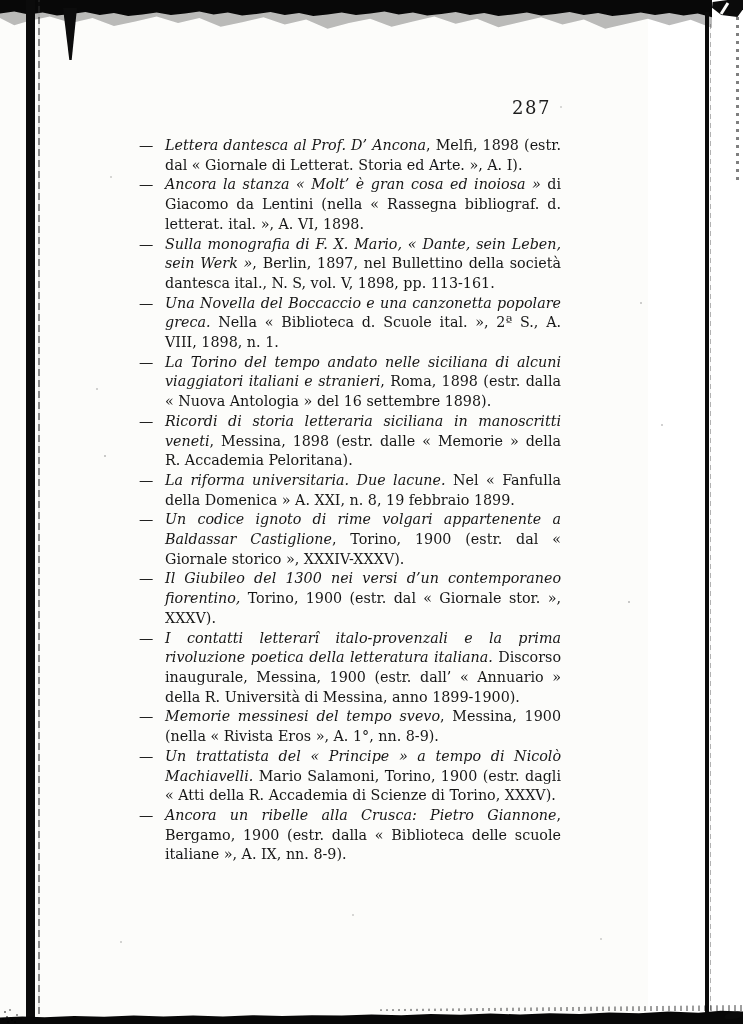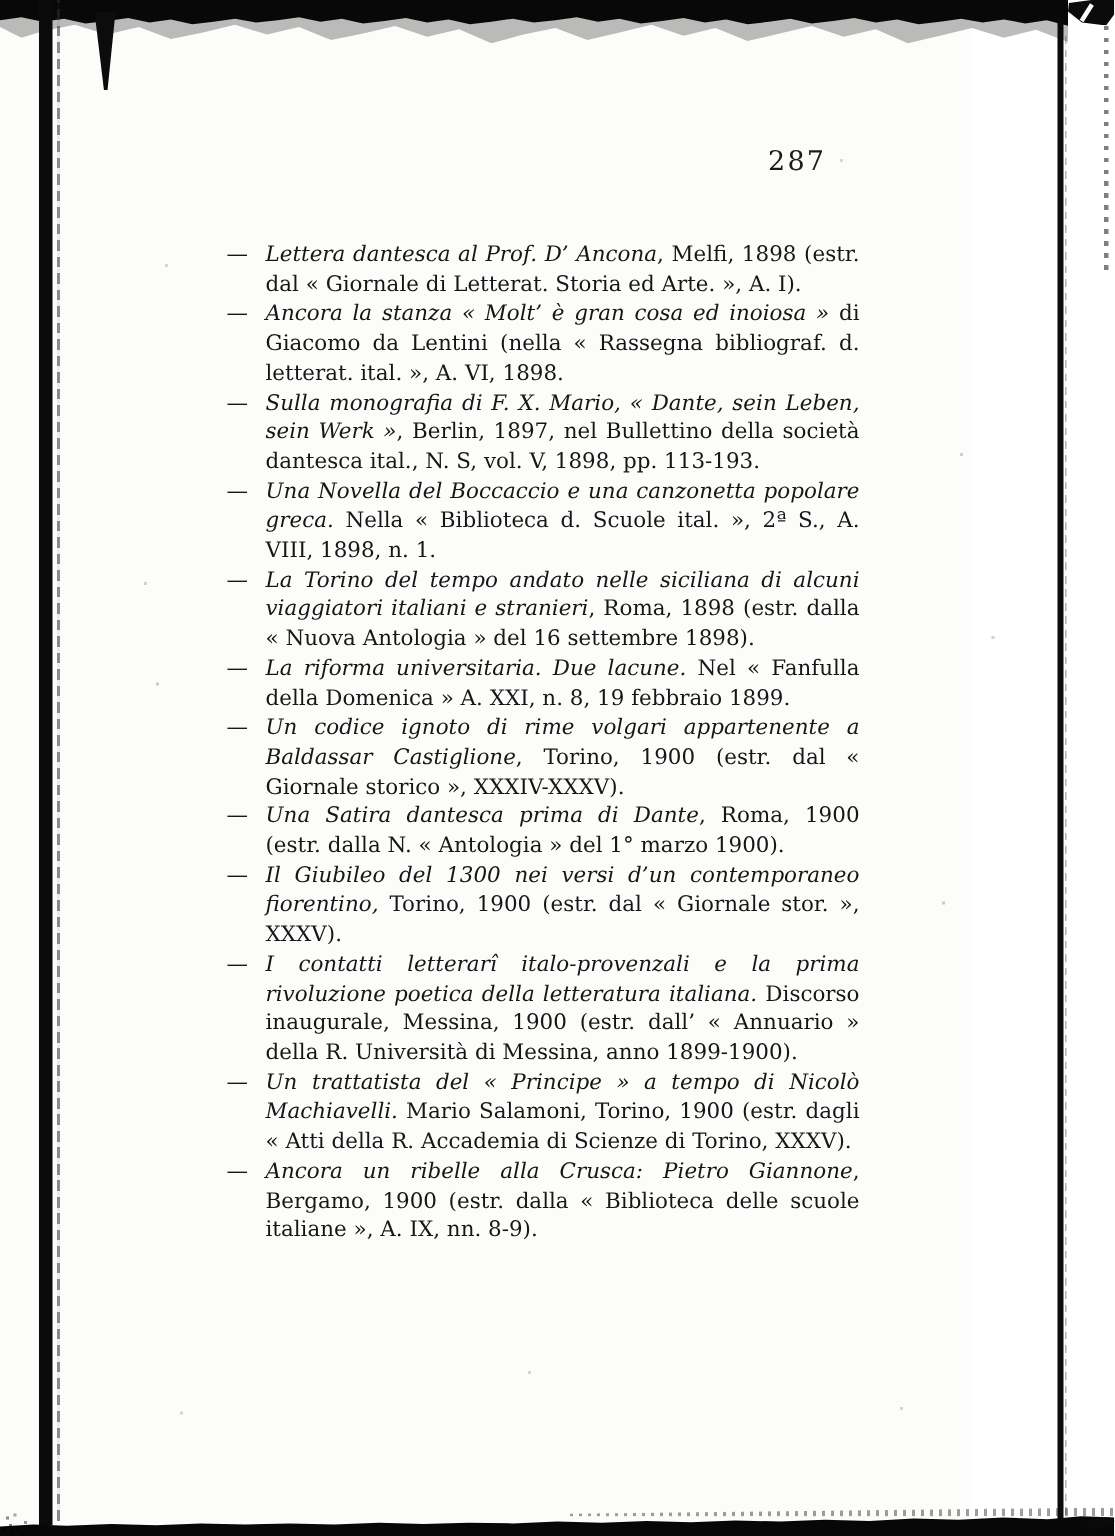--- a/index.html
+++ b/index.html
@@ -92,22 +92,22 @@
                 110px 176px rgba(0,0,0,.15), 96px 388px rgba(0,0,0,.17),
                 560px 106px rgba(0,0,0,.14), 352px 914px rgba(0,0,0,.15);
   }
 
   
   .page-number {
     position: absolute; left: 512px; top: 97px;
     font-size: 18px; letter-spacing: 1.5px; color: #1c1c1c;
   }
   .bibliography {
-    position: absolute; left: 139px; top: 161px; width: 422px;
-    font-size: 14.3px; line-height: 19.7px; margin-left: 12px;
+    position: absolute; left: 139px; top: 136px; width: 422px;
+    font-size: 14.3px; line-height: 19.7px;
   }
   .entry {
     margin: 0; padding-left: 26px; text-indent: -26px;
     text-align: justify;
   }
   .entry .dash {
     display: inline-block; width: 26px; text-indent: 0;
   }
   .entry i { font-style: italic; }
 </style>
@@ -130,25 +130,26 @@
   <div class="bottom-fringe"></div>
   <div class="bottom-left-speckle"></div>
   <div class="bottom-right-squiggle"></div>
   <div class="page-specks"></div>
 
   <div class="page-number">287</div>
 
   <div class="bibliography">
     <p class="entry"><span class="dash">—</span><i>Lettera dantesca al Prof. D’ Ancona</i><span>, Melfi, 1898 (estr. dal « Giornale di Letterat. Storia ed Arte. », A. I).</span></p>
     <p class="entry"><span class="dash">—</span><i>Ancora la stanza « Molt’ è gran cosa ed inoiosa »</i><span> di Giacomo da Lentini (nella « Rassegna bibliograf. d. letterat. ital. », A. VI, 1898.</span></p>
-    <p class="entry"><span class="dash">—</span><i>Sulla monografia di F. X. Mario, « Dante, sein Leben, sein Werk »</i><span>, Berlin, 1897, nel Bullettino della società dantesca ital., N. S, vol. V, 1898, pp. 113-193.</span></p>
+    <p class="entry"><span class="dash">—</span><i>Sulla monografia di F. X. Mario, « Dante, sein Leben, sein Werk »</i><span>, Berlin, 1897, nel Bullettino della società dantesca ital., N. S, vol. V, 1898, pp. 113-161.</span></p>
     <p class="entry"><span class="dash">—</span><i>Una Novella del Boccaccio e una canzonetta popolare greca.</i><span> Nella « Biblioteca d. Scuole ital. », 2ª S., A. VIII, 1898, n. 1.</span></p>
     <p class="entry"><span class="dash">—</span><i>La Torino del tempo andato nelle siciliana di alcuni viaggiatori italiani e stranieri</i><span>, Roma, 1898 (estr. dalla « Nuova Antologia » del 16 settembre 1898).</span></p>
+    <p class="entry"><span class="dash">—</span><i>Ricordi di storia letteraria siciliana in manoscritti veneti</i><span>, Messina, 1898 (estr. dalle « Memorie » della R. Accademia Peloritana).</span></p>
     <p class="entry"><span class="dash">—</span><i>La riforma universitaria. Due lacune.</i><span> Nel « Fanfulla della Domenica » A. XXI, n. 8, 19 febbraio 1899.</span></p>
     <p class="entry"><span class="dash">—</span><i>Un codice ignoto di rime volgari appartenente a Baldassar Castiglione</i><span>, Torino, 1900 (estr. dal « Giornale storico », XXXIV-XXXV).</span></p>
-    <p class="entry"><span class="dash">—</span><i>Una Satira dantesca prima di Dante</i><span>, Roma, 1900 (estr. dalla N. « Antologia » del 1° marzo 1900).</span></p>
     <p class="entry"><span class="dash">—</span><i>Il Giubileo del 1300 nei versi d’un contemporaneo fiorentino,</i><span> Torino, 1900 (estr. dal « Giornale stor. », XXXV).</span></p>
     <p class="entry"><span class="dash">—</span><i>I contatti letterarî italo-provenzali e la prima rivoluzione poetica della letteratura italiana.</i><span> Discorso inaugurale, Messina, 1900 (estr. dall’ « Annuario » della R. Università di Messina, anno 1899-1900).</span></p>
+    <p class="entry"><span class="dash">—</span><i>Memorie messinesi del tempo svevo</i><span>, Messina, 1900 (nella « Rivista Eros », A. 1°, nn. 8-9).</span></p>
     <p class="entry"><span class="dash">—</span><i>Un trattatista del « Principe » a tempo di Nicolò Machiavelli.</i><span> Mario Salamoni, Torino, 1900 (estr. dagli « Atti della R. Accademia di Scienze di Torino, XXXV).</span></p>
     <p class="entry"><span class="dash">—</span><i>Ancora un ribelle alla Crusca: Pietro Giannone</i><span>, Bergamo, 1900 (estr. dalla « Biblioteca delle scuole italiane », A. IX, nn. 8-9).</span></p>
   </div>
 
 </div>
 
 </body></html>

